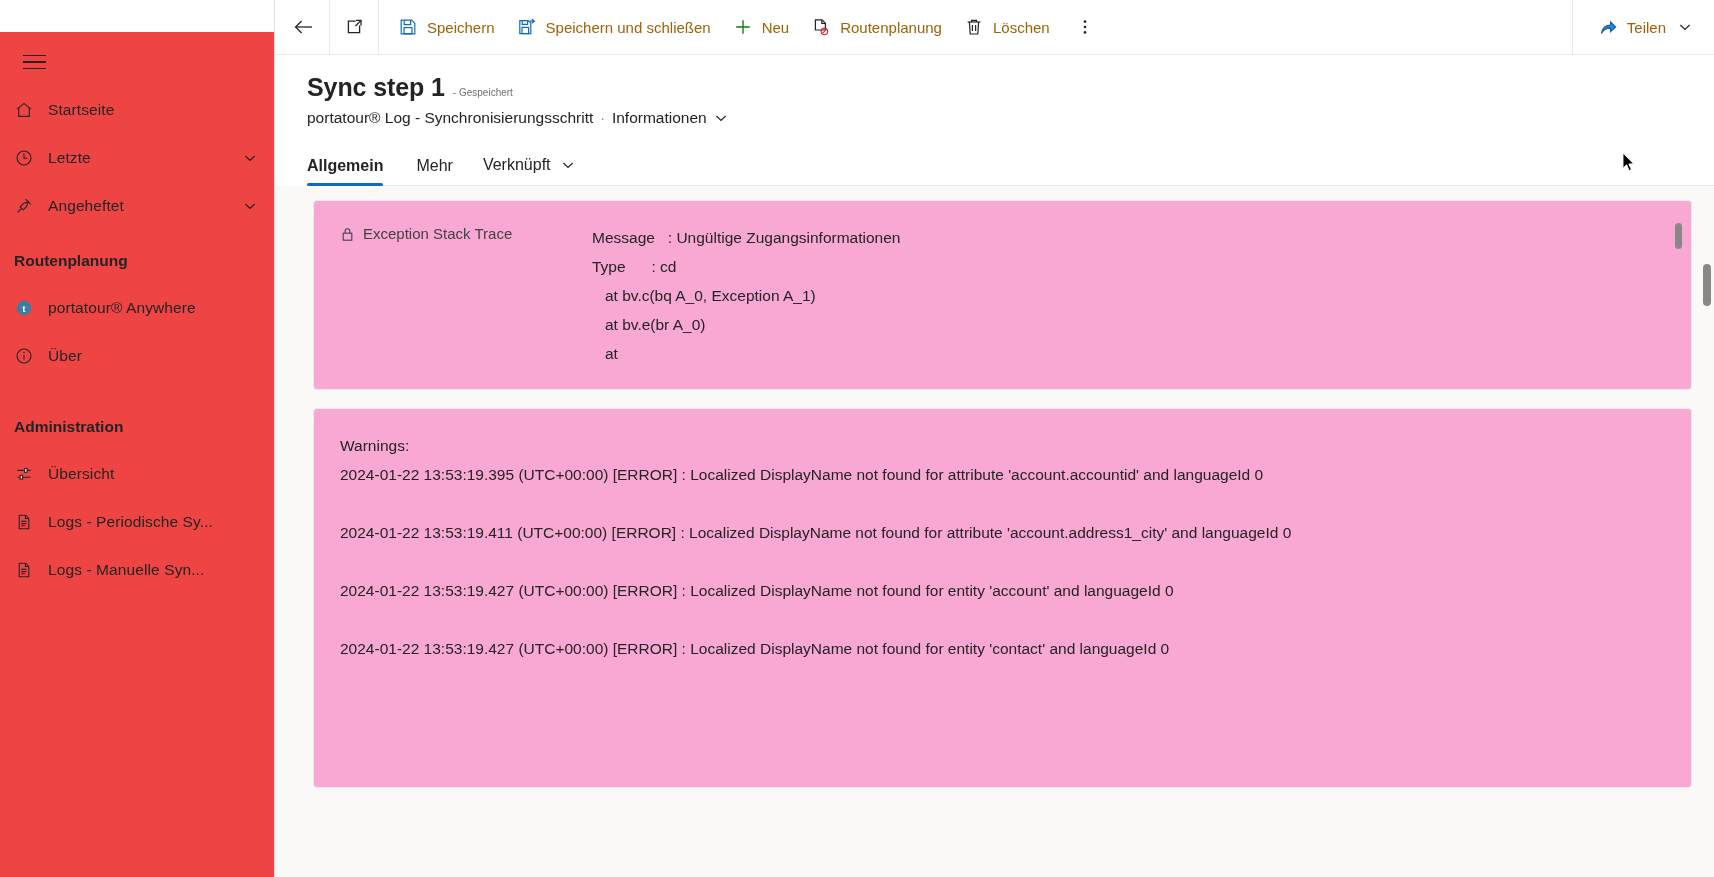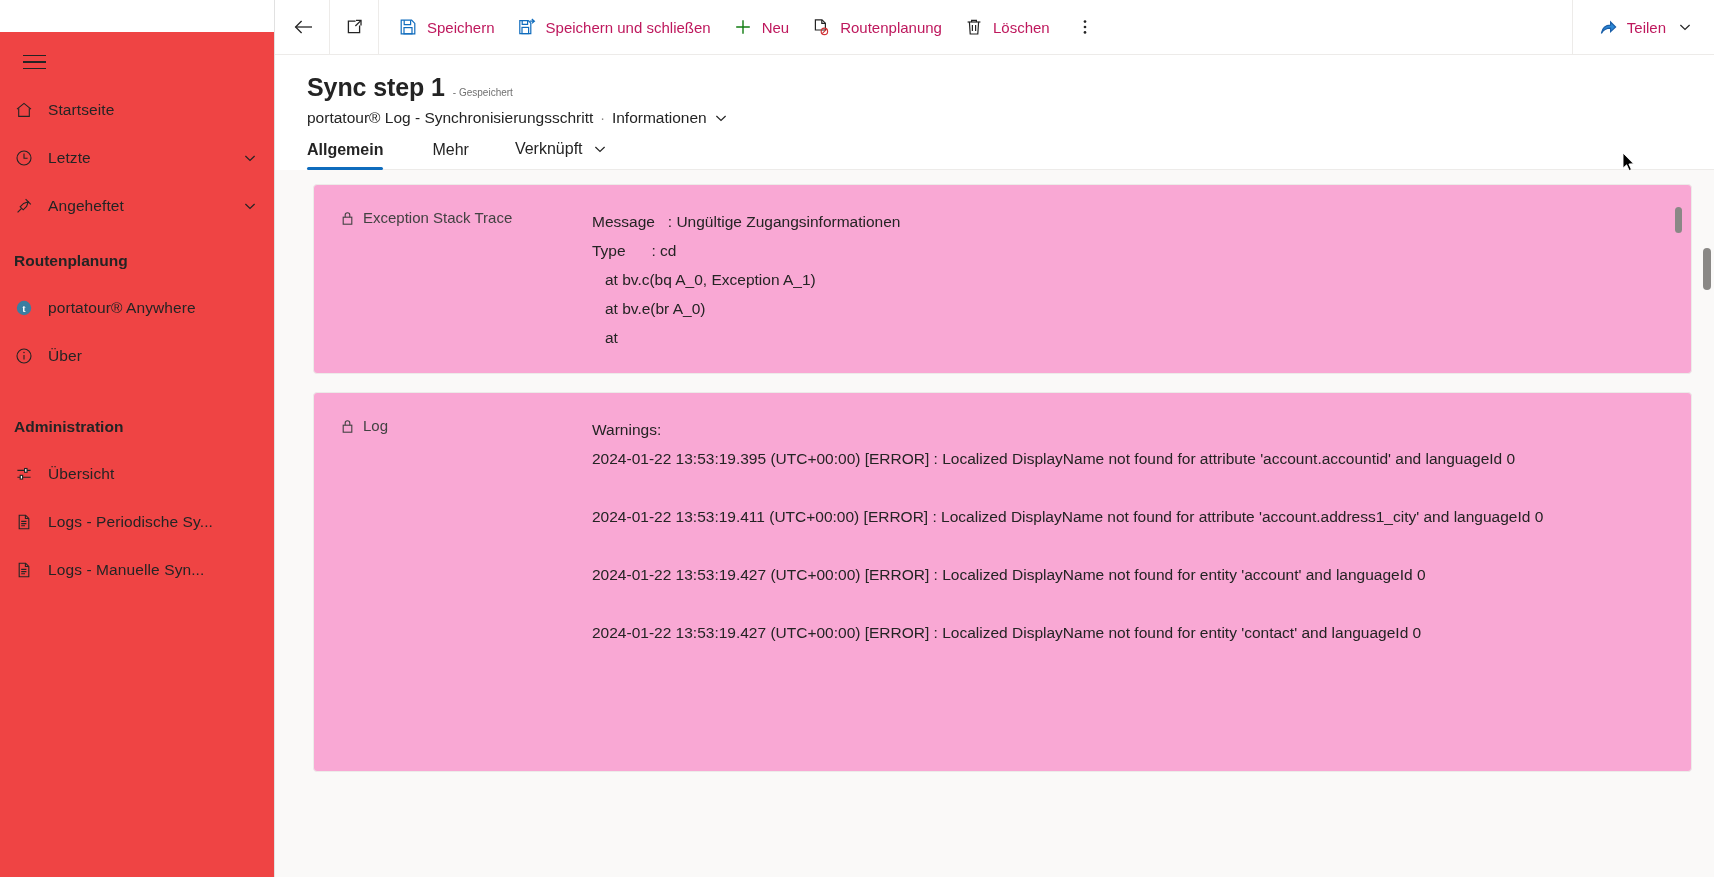--- a/index.html
+++ b/index.html
@@ -104,21 +104,21 @@
     padding-left: 4px;
     position: relative;
   }
   .cmd-btn {
     display: flex;
     align-items: center;
     gap: 9px;
     height: 40px;
     padding: 0 11px;
     cursor: pointer;
-    color: #be185d;
+    color: #a16207;
     font-size: 15px;
     white-space: nowrap;
     border-radius: 2px;
   }
   .cmd-sep {
     width: 1px;
     height: 55px;
     background: #edebe9;
     flex: 0 0 1px;
   }
@@ -163,22 +163,22 @@
     text-align: center;
   }
   .bc-sep { color: #8a8886; font-size: 14px; }
   .bc-link { cursor: pointer; }
   .bc-chev { display: flex; align-items: center; margin-left: -1px; }
 
   
   .tabs {
     display: flex;
     align-items: flex-end;
-    gap: 16px;
-    margin-top: 6px;
+    gap: 0px;
+    margin-top: 22px;
     border-bottom: 1px solid #edebe9;
     padding-left: 0;
   }
   .tab {
     position: relative;
     padding: 6px 15px 10px 15px;
     font-size: 16px;
     color: #242424;
     cursor: pointer;
     white-space: nowrap;
@@ -561,29 +561,20 @@
 Type      : cd
    at bv.c(bq A_0, Exception A_1)
    at bv.e(br A_0)
    at</div>
         <div class="inner-scroll">
           <div class="inner-thumb"></div>
         </div>
       </div>
 
       <div class="card log-card">
-        <div class="field-label">
-          <span class="lock-icon">
-            <svg width="15" height="16" viewBox="0 0 15 16" fill="none" stroke="#424242" stroke-width="1.1">
-              <rect x="3.2" y="7.2" width="8.6" height="7"></rect>
-              <path d="M5.2 7.2 V5 a2.3 2.3 0 0 1 4.6 0 V7.2"></path>
-            </svg>
-          </span>
-          <span>Log</span>
-        </div>
         <div class="field-value">Warnings:
 2024-01-22 13:53:19.395 (UTC+00:00) [ERROR] : Localized DisplayName not found for attribute 'account.accountid' and languageId 0
 
 2024-01-22 13:53:19.411 (UTC+00:00) [ERROR] : Localized DisplayName not found for attribute 'account.address1_city' and languageId 0
 
 2024-01-22 13:53:19.427 (UTC+00:00) [ERROR] : Localized DisplayName not found for entity 'account' and languageId 0
 
 2024-01-22 13:53:19.427 (UTC+00:00) [ERROR] : Localized DisplayName not found for entity 'contact' and languageId 0</div>
       </div>
 

